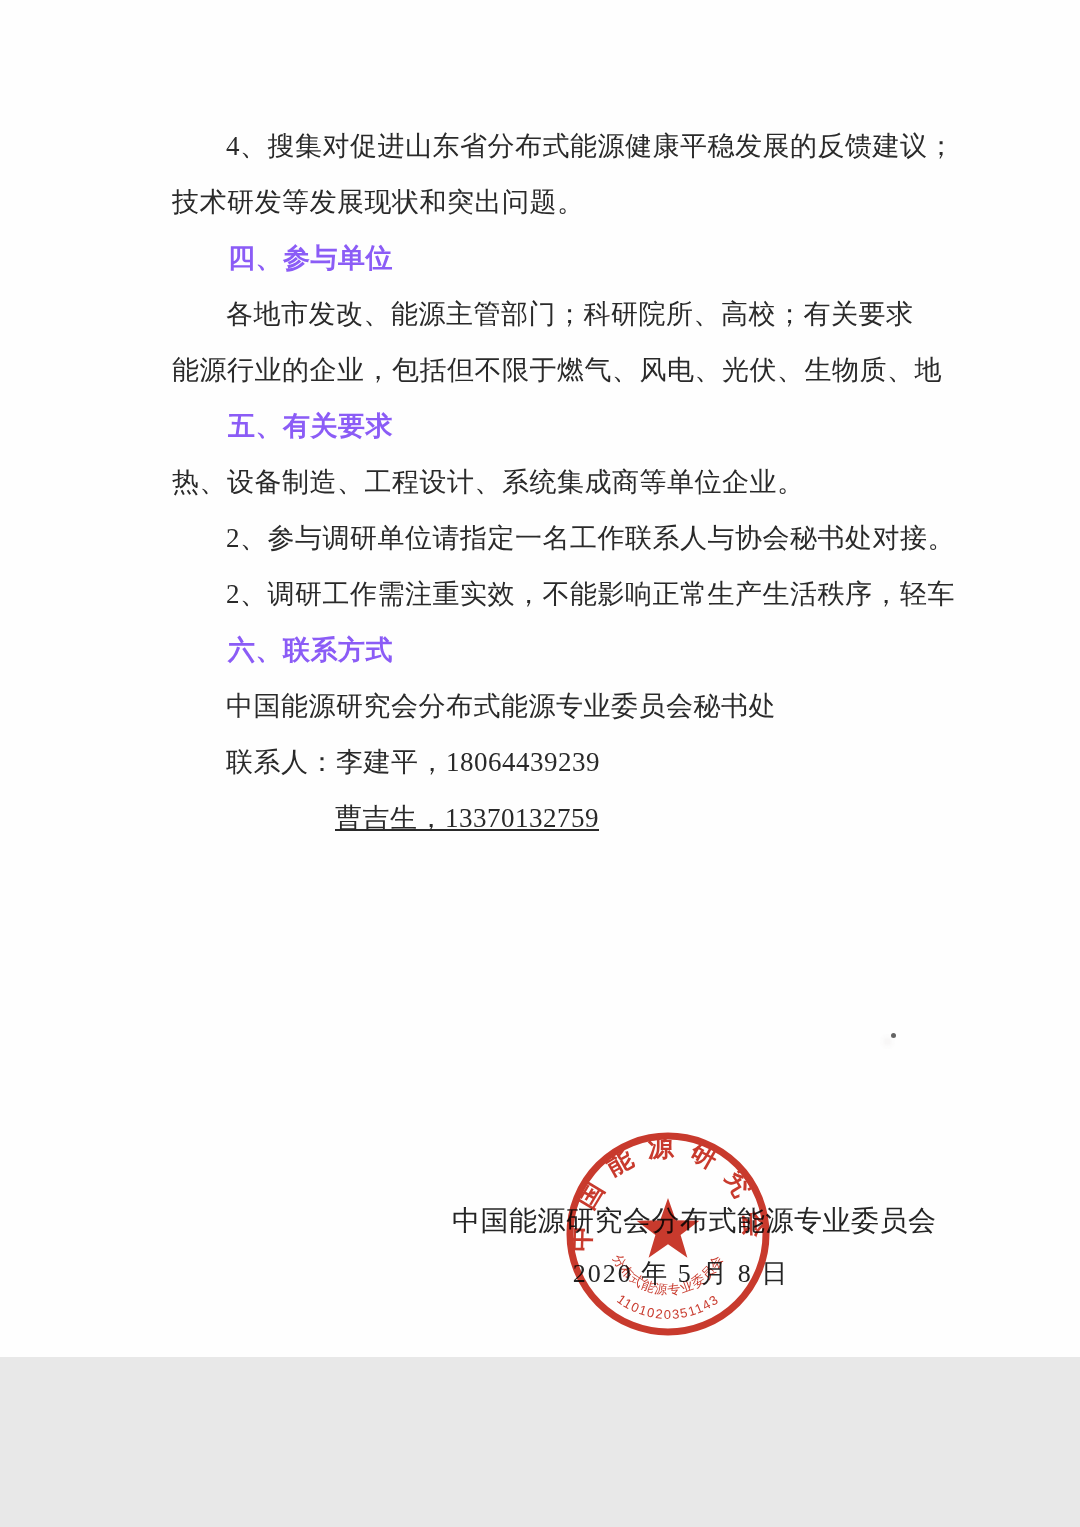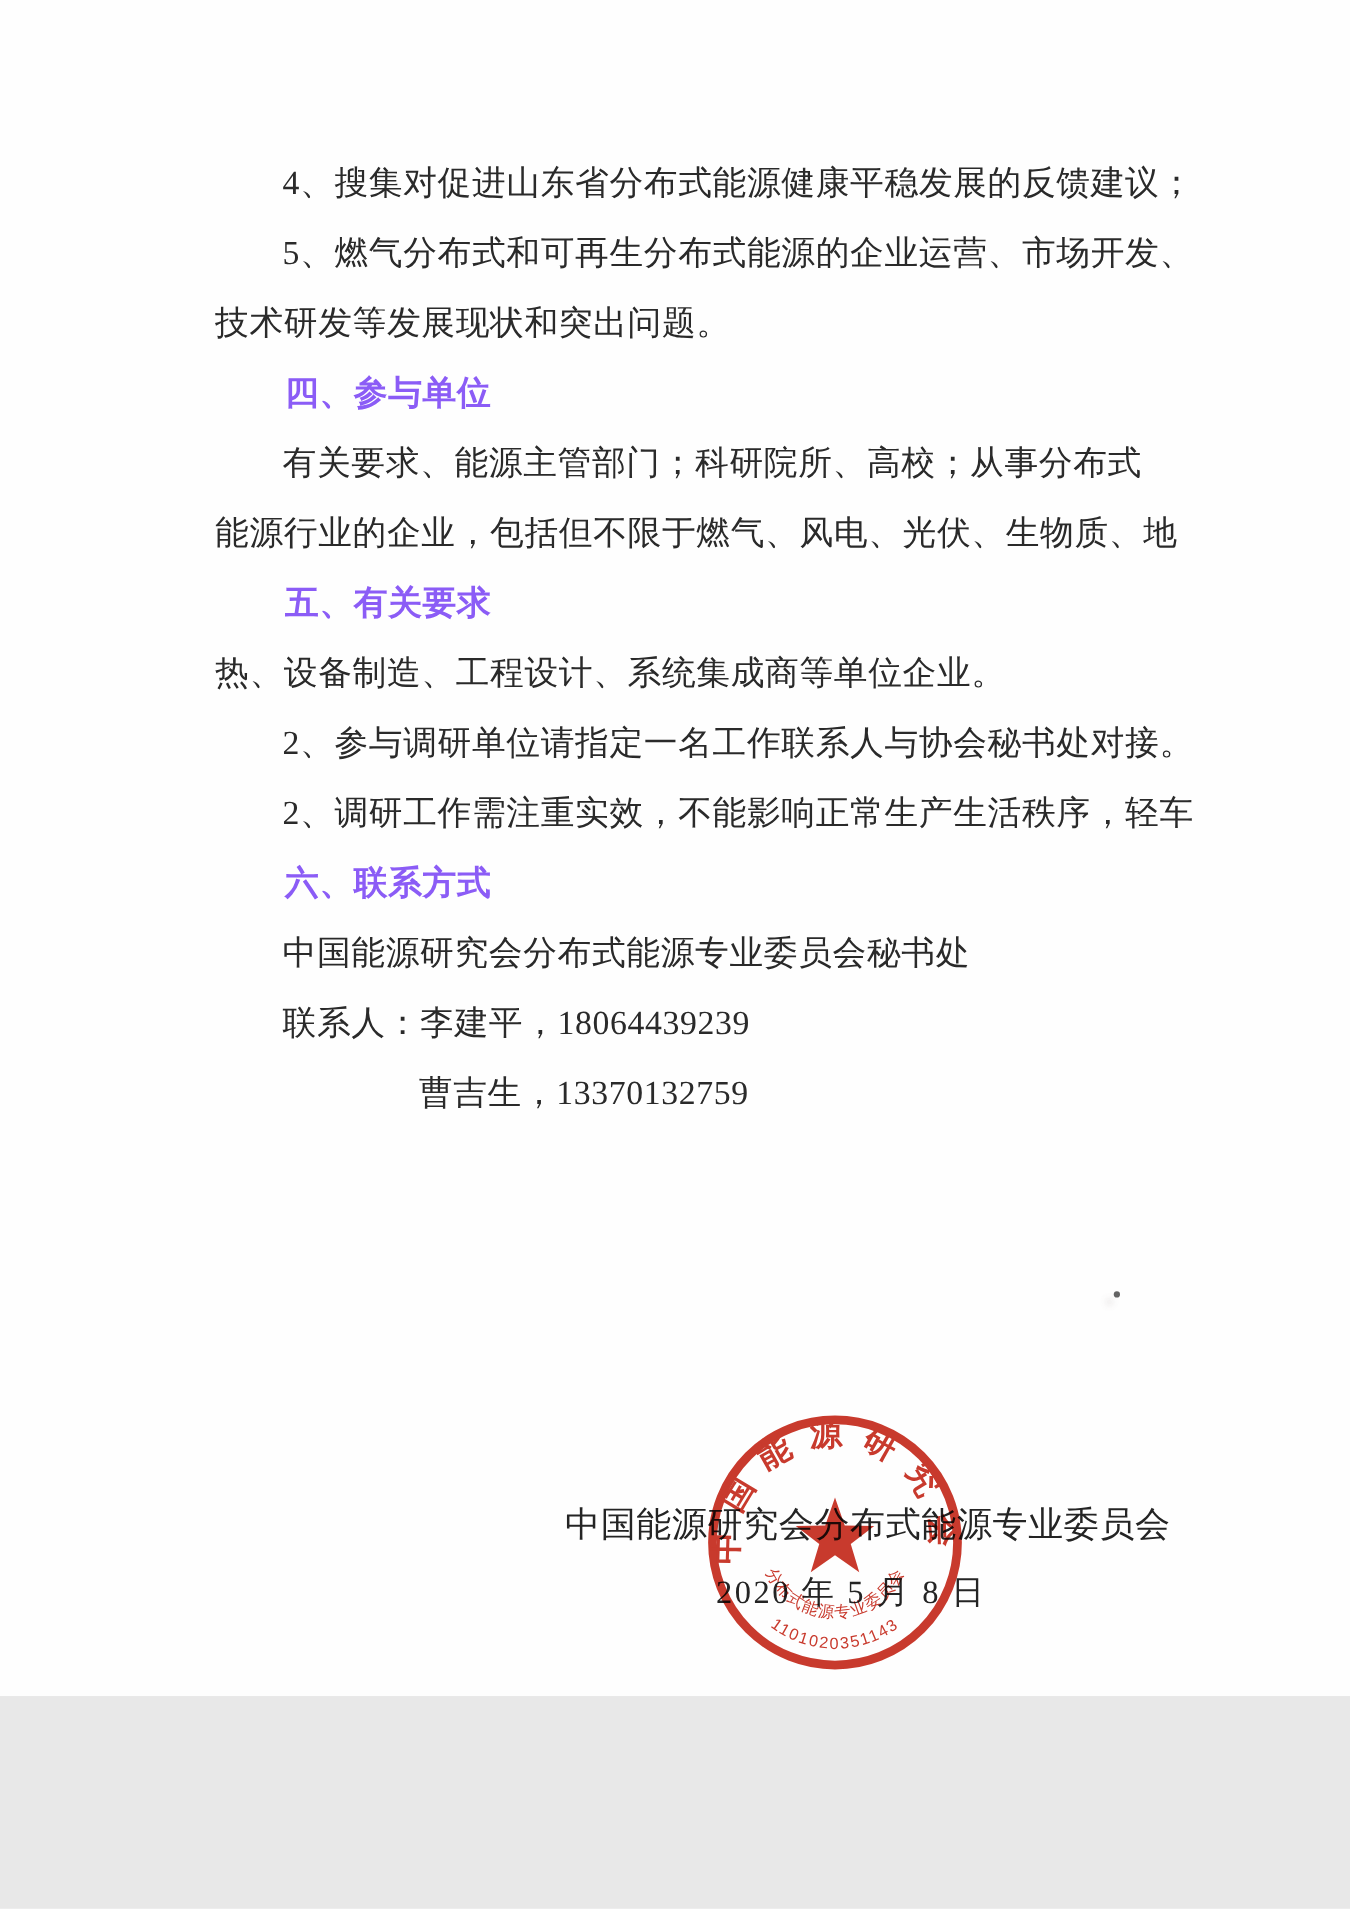--- a/index.html
+++ b/index.html
@@ -32,21 +32,21 @@
     color:#2a2a2a;
   }
   .indent{ padding-left:54px; }
   .flush{ padding-left:0; }
   .heading{
     padding-left:56px;
     font-weight:bold;
     color:#8b5cf6;
     font-family:"Liberation Sans","DejaVu Sans",sans-serif;
   }
-  .contact2{ padding-left:163px; }
+  .contact2{ padding-left:163px;text-decoration:underline; }
 
   .signature{
     position:absolute;
     left:452px;
     top:1206px;
     width:458px;
     text-align:center;
     z-index:1;
   }
   .sig-org{
@@ -103,24 +103,23 @@
     box-shadow:-6px 6px 6px rgba(160,150,150,0.35);
   }
 </style>
 </head>
 <body>
 
 <div class="page">
 
   <div class="letter-body">
     <p class="line indent">4、搜集对促进山东省分布式能源健康平稳发展的反馈建议；</p>
-    <p class="line indent">5、燃气分布式和可再生分布式能源的企业运营、市场开发、</p>
     <p class="line flush">技术研发等发展现状和突出问题。</p>
     <p class="line heading">四、参与单位</p>
-    <p class="line indent">有关要求、能源主管部门；科研院所、高校；从事分布式</p>
+    <p class="line indent">各地市发改、能源主管部门；科研院所、高校；有关要求</p>
     <p class="line flush">能源行业的企业，包括但不限于燃气、风电、光伏、生物质、地</p>
     <p class="line heading">五、有关要求</p>
     <p class="line flush">热、设备制造、工程设计、系统集成商等单位企业。</p>
     <p class="line indent">2、参与调研单位请指定一名工作联系人与协会秘书处对接。</p>
     <p class="line indent">2、调研工作需注重实效，不能影响正常生产生活秩序，轻车</p>
     <p class="line heading">六、联系方式</p>
     <p class="line indent">中国能源研究会分布式能源专业委员会秘书处</p>
     <p class="line indent">联系人：李建平，18064439239</p>
     <p class="line contact2">曹吉生，13370132759</p>
   </div>

